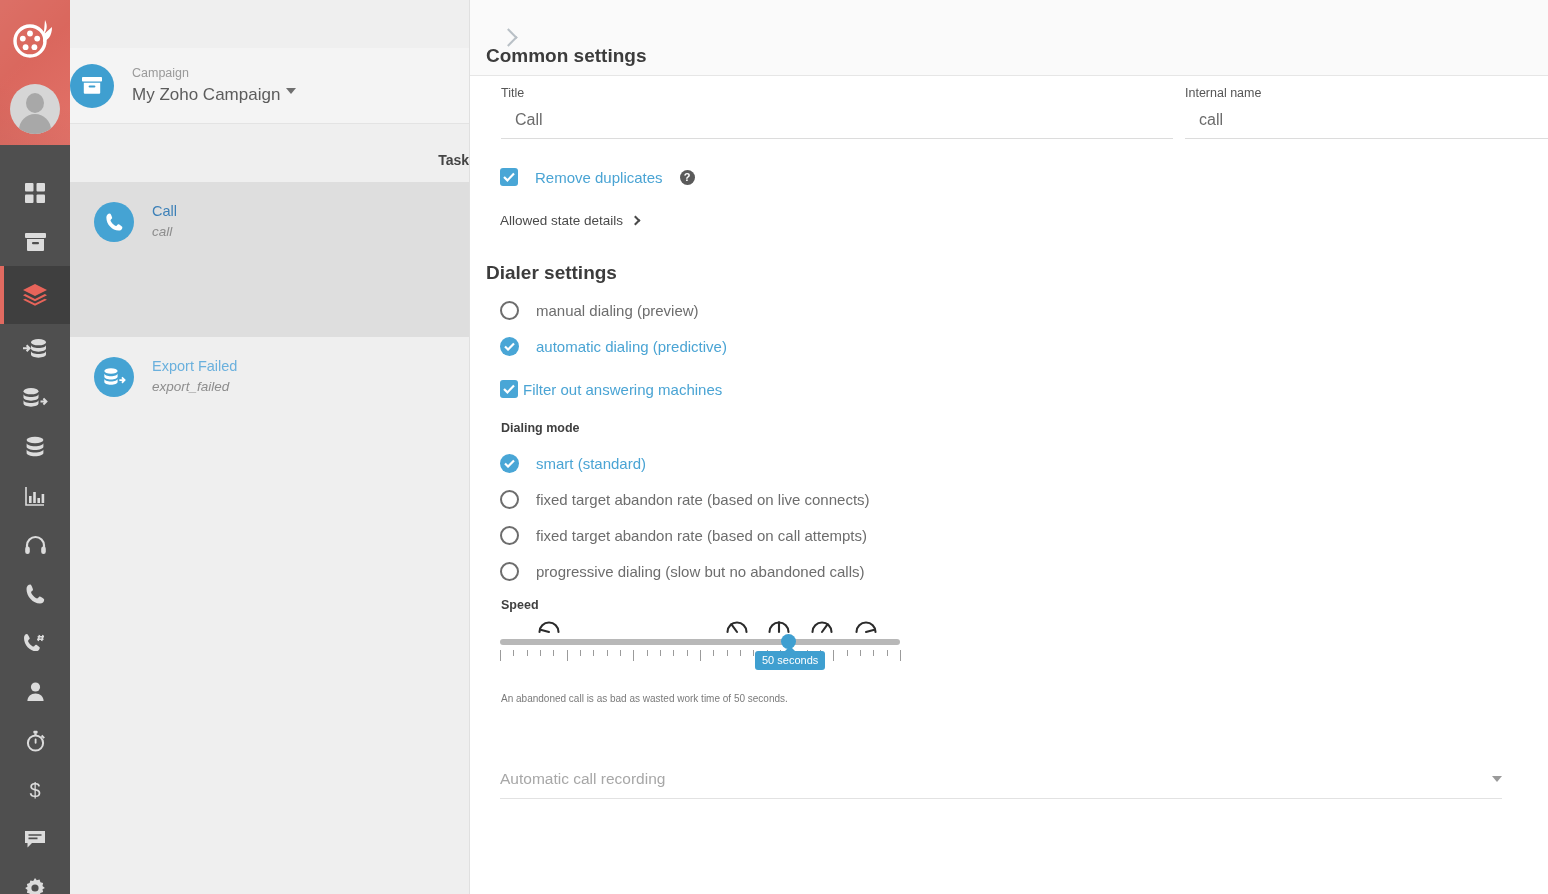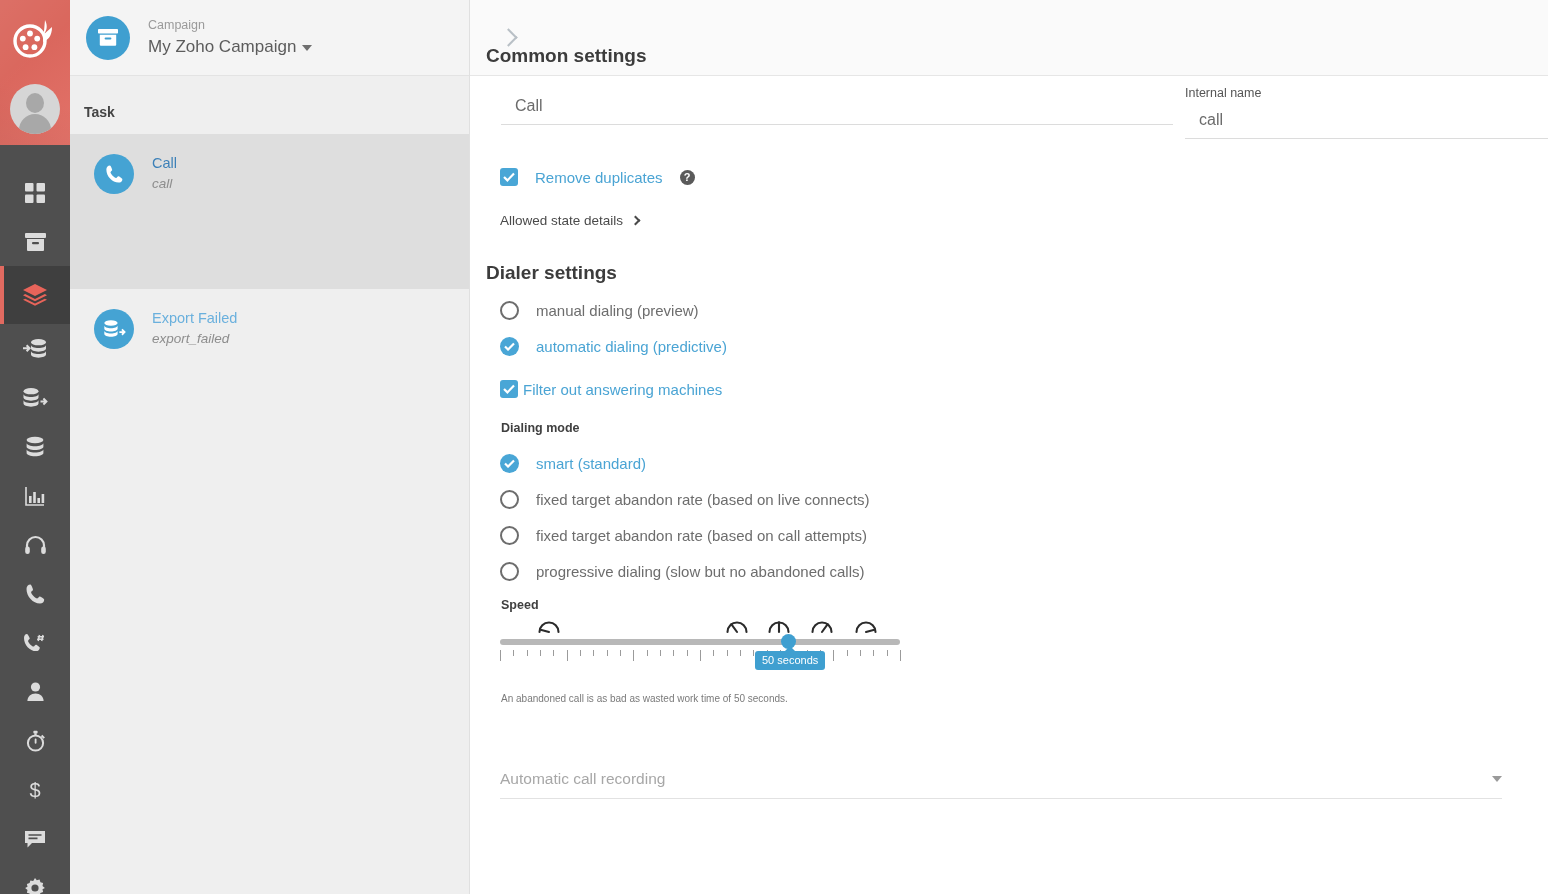--- a/index.html
+++ b/index.html
@@ -72,46 +72,47 @@
 
   
   .panel {
     width: 400px; flex: 0 0 400px; height: 894px;
     background: #efefef;
     border-right: 1px solid #e0e0e0;
     position: relative;
   }
   .panel-header {
     height: 76px; display: flex; align-items: center;
-    padding: 0 0 0 16px;
+    padding: 0 0 0 0;
     border-bottom: 1px solid #e3e3e3;
     background: #f4f4f4;
+    margin-top: 48px;
   }
   .circ {
     width: 44px; height: 44px; border-radius: 50%;
     background: #3f9fd0; flex: 0 0 44px;
     display: flex; align-items: center; justify-content: center;
     color: #fff;
   }
   .panel-header .meta { margin-left: 18px; }
   .panel-header .meta .kicker {
     font-size: 12.5px; color: #9a9a9a; line-height: 1.1; margin-bottom: 5px;
   }
   .panel-header .meta .name {
     font-size: 17px; color: #5c5c5c; line-height: 1.1;
-    display: flex; align-items: center; gap: 6px;
+    display: flex; gap: 6px;
   }
   .caret-down {
     width: 0; height: 0; border-left: 5px solid transparent;
     border-right: 5px solid transparent; border-top: 6px solid #6f6f6f;
     display: inline-block; margin-top: 2px;
   }
   .section-title {
     font-size: 14px; font-weight: bold; color: #444;
-    padding: 28px 0 0 14px; height: 58px;
+    padding: 28px 0 0 14px; height: 58px; text-align: right;
   }
   .task-item {
     display: flex; align-items: flex-start; padding: 20px 0 0 24px;
     cursor: pointer; height: 70px;
   }
   .task-item.selected-block {
     background: #dedede; height: 155px;
   }
   .task-item .circ { width: 40px; height: 40px; flex: 0 0 40px; background: #45a3d3; }
   .task-item .tmeta { margin-left: 18px; padding-top: 0px; }
@@ -394,20 +395,21 @@
   </div>
 
   <div class="main">
     <div class="main-topbar">
       <span class="chevron-right"></span>
     </div>
 
     <div class="h2 abs" style="left:16px; top:45px;">Common settings</div>
 
     <div class="abs" style="left:31px; top:86px; width:672px;">
+      <div class="fieldlabel">Title</div>
       <input class="textfield" style="margin-top: 11px;" value="Call">
     </div>
 
     <div class="abs" style="left:715px; top:86px; width:700px;">
       <div class="fieldlabel">Internal name</div>
       <input class="textfield" style="margin-top: 11px;" value="call">
     </div>
 
     <div class="abs optrow" style="left:30px; top:168px; ">
       <span class="cb">

